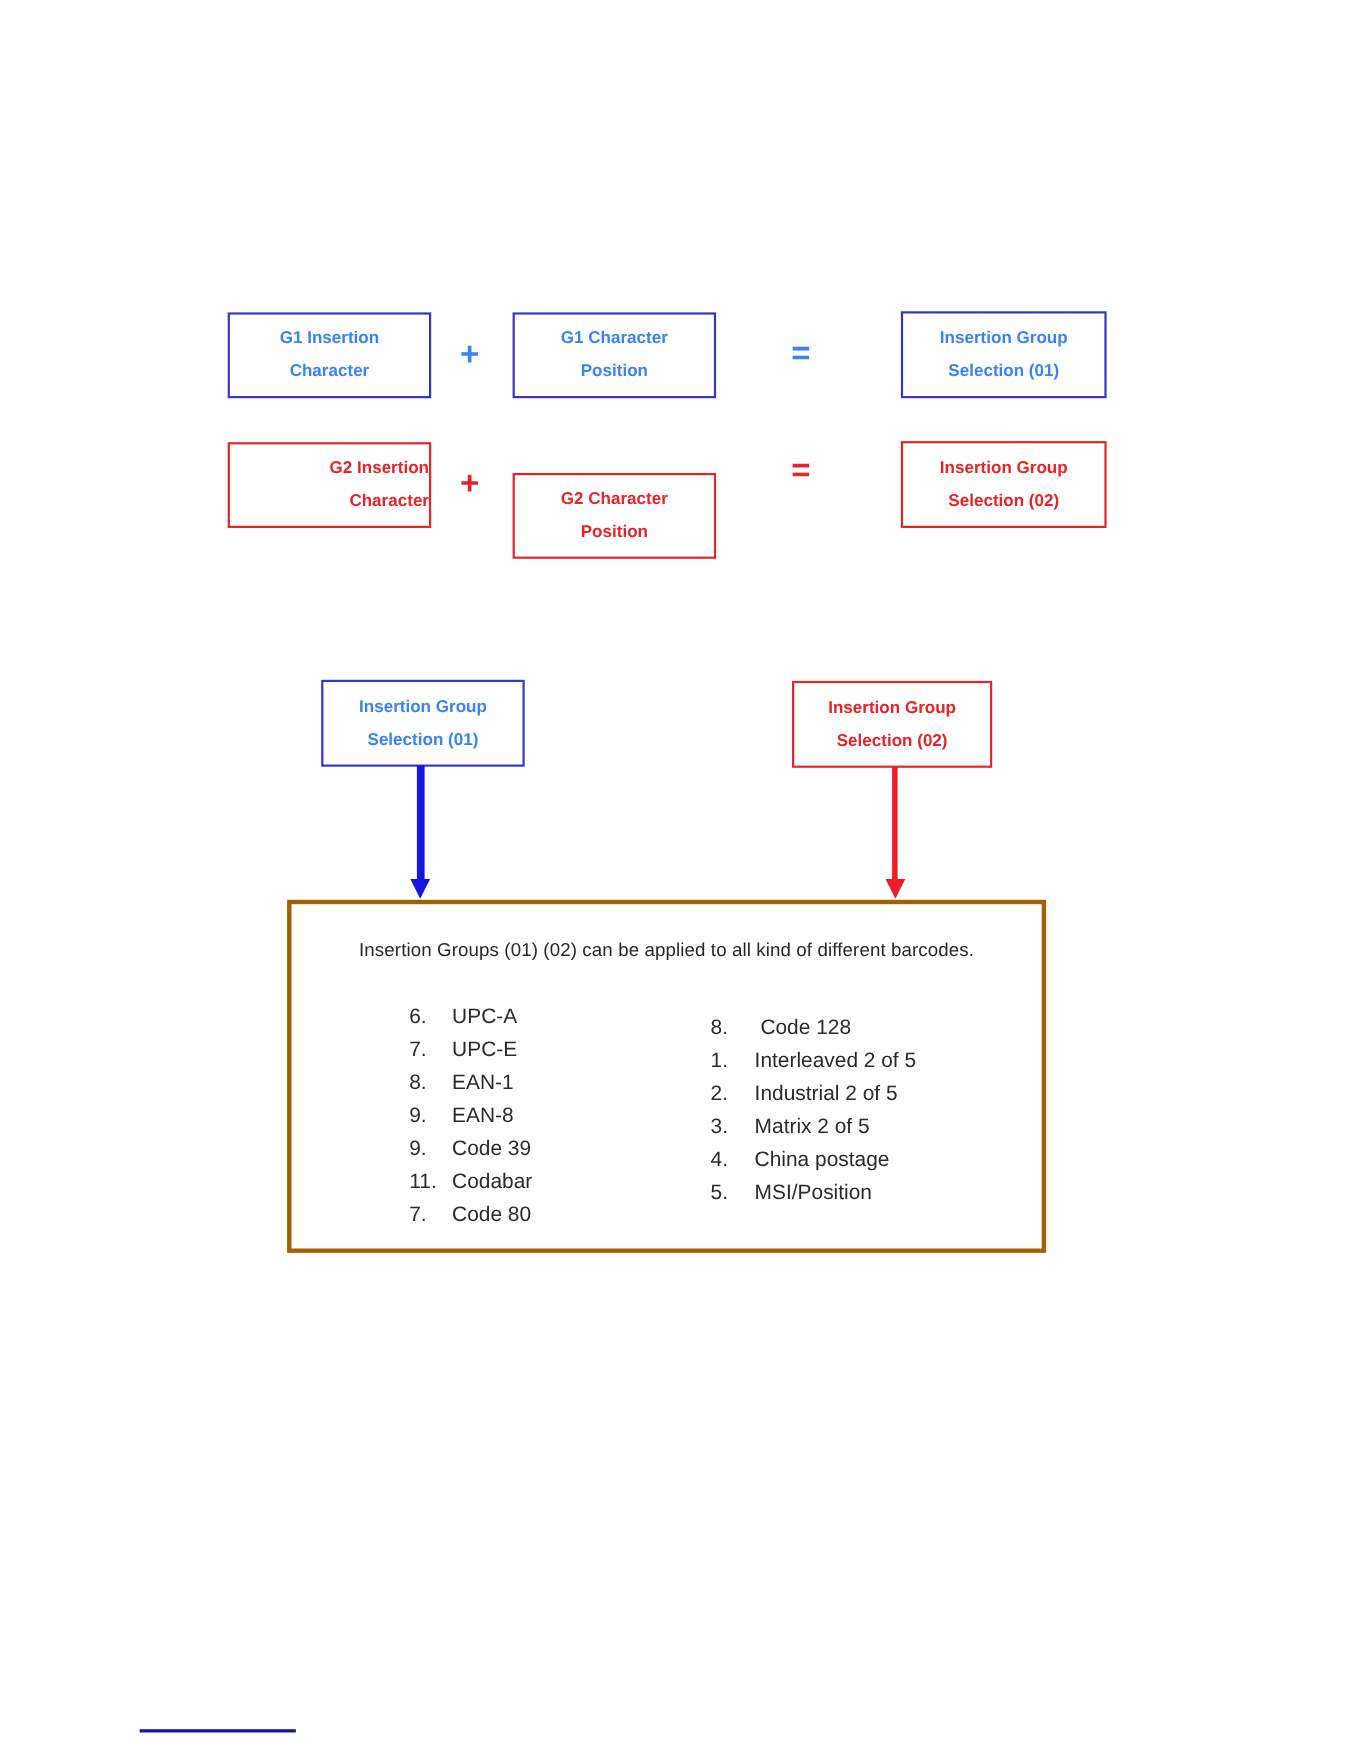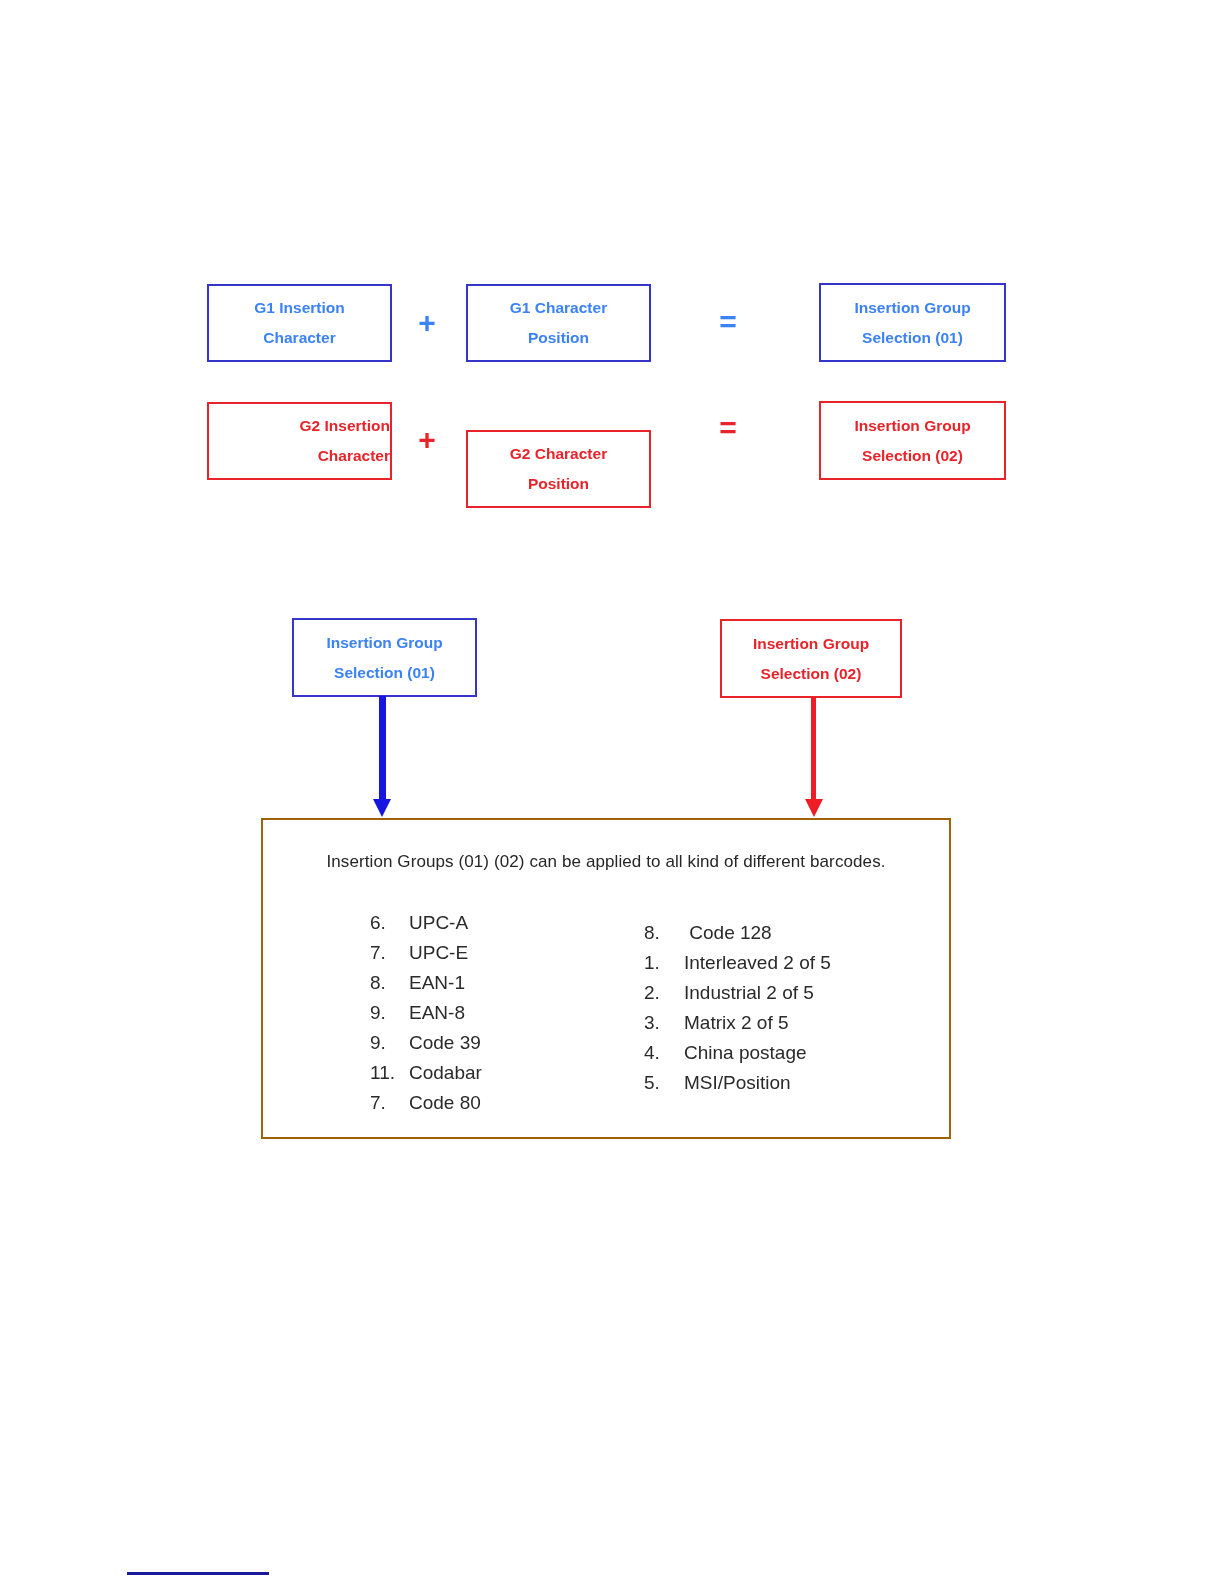--- a/index.html
+++ b/index.html
@@ -76,21 +76,21 @@
     border-right: 9px solid transparent;
   }
   .head-blue { left: 373px; top: 799px; border-top: 18px solid #1616e0; }
   .head-red  { left: 805px; top: 799px; border-top: 18px solid #ee1c24; }
 
   
   .panel {
     position: absolute;
     left: 261px; top: 818px;
     width: 690px; height: 321px;
-    border: 2px solid #a16207;
+    border: 4px solid #a16207;
     box-sizing: border-box;
     background: #ffffff;
   }
   .panel-title {
     position: absolute;
     left: 0; top: 32px;
     width: 100%;
     text-align: center;
     font-size: 17px;
     color: #262626;

